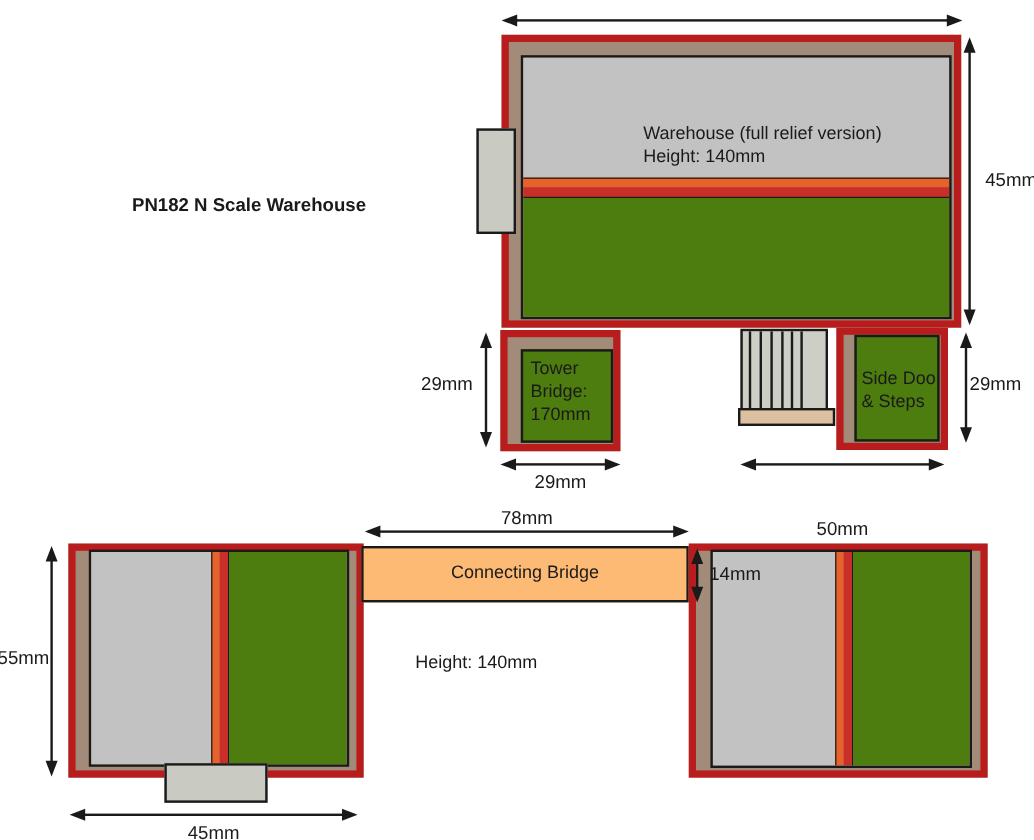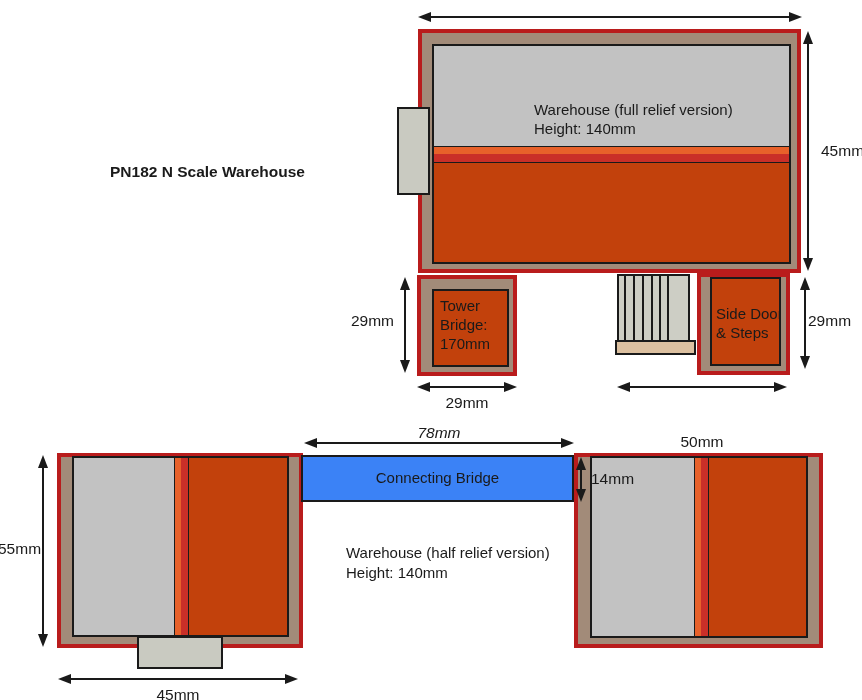--- a/index.html
+++ b/index.html
@@ -6,28 +6,28 @@
   #canvas{
     position:relative;width:862px;height:700px;background:#ffffff;
     font-family:"Liberation Sans","DejaVu Sans",sans-serif;color:#1a1a1a;
     overflow:hidden;
   }
   .lbl{position:absolute;font-size:15.5px;line-height:17px;color:#1a1a1a;white-space:nowrap;}
   .ctr{text-align:center;}
   .rgt{text-align:right;}
 
   
-  .frame{position:absolute;background:#a28b79;border:4px solid #b91c1c;box-sizing:border-box;}
+  .frame{position:absolute;background:#a28b79;border:6px solid #b91c1c;box-sizing:border-box;}
   .panel{position:absolute;border:2px solid #1a1a1a;box-sizing:border-box;overflow:hidden;}
   .pale{position:absolute;background:#c9cac1;border:2px solid #1a1a1a;box-sizing:border-box;}
-  .bridge{position:absolute;background:#3b82f6;border:2px solid #1a1a1a;box-sizing:border-box;}
+  .bridge{position:absolute;background:#fdba74;border:2px solid #1a1a1a;box-sizing:border-box;}
   .stripe-col{display:flex;flex-direction:column;width:100%;height:100%;}
   .stripe-row{display:flex;flex-direction:row;width:100%;height:100%;}
   .c-light{background:#c2c2c2;}
-  .c-dark{background:#c2410c;}
+  .c-dark{background:#4d7c0f;}
   .c-orange{background:#e7612a;box-sizing:border-box;}
   .c-red{background:#c92f28;box-sizing:border-box;}
   .stripe-col .c-orange{border-top:1px solid #1a1a1a;}
   .stripe-col .c-red{border-bottom:1px solid #1a1a1a;}
   .stripe-row .c-orange{border-left:1px solid #1a1a1a;}
   .stripe-row .c-red{border-right:1px solid #1a1a1a;}
   .fill{flex:1;}
 
   
   .harrow{position:absolute;height:12px;}
@@ -156,21 +156,21 @@
   </div>
   <div class="lbl rgt" style="left:-2px;top:540px;width:36px;">55mm</div>
 
   <div class="harrow" style="left:58px;top:673px;width:240px;">
     <span class="hl"></span>
     <span class="ha-l"></span>
     <span class="ha-r"></span>
   </div>
   <div class="lbl ctr" style="left:58px;top:686px;width:240px;">45mm</div>
 
-  <div class="lbl ctr" style="left:304px;top:424px;width:270px;font-style:italic;">78mm</div>
+  <div class="lbl ctr" style="left:304px;top:424px;width:270px;">78mm</div>
   <div class="harrow" style="left:304px;top:437px;width:270px;">
     <span class="hl"></span>
     <span class="ha-l"></span>
     <span class="ha-r"></span>
   </div>
 
   <div class="bridge" style="left:301px;top:455px;width:273px;height:47px;">
     <div class="lbl ctr" style="left:0;top:12px;width:100%;font-size:15px;">Connecting Bridge</div>
   </div>
 
@@ -186,17 +186,16 @@
   </div>
 
   <div class="varrow" style="left:575px;top:457px;height:45px;">
     <span class="vl"></span>
     <span class="va-t"></span>
     <span class="va-b"></span>
   </div>
   <div class="lbl" style="left:591px;top:470px;">14mm</div>
 
   <div class="inner-text" style="left:346px;top:543px;line-height:20px;">
-    <div>Warehouse (half relief version)</div>
     <div>Height: 140mm</div>
   </div>
 
 </div>
 
 </body></html>

